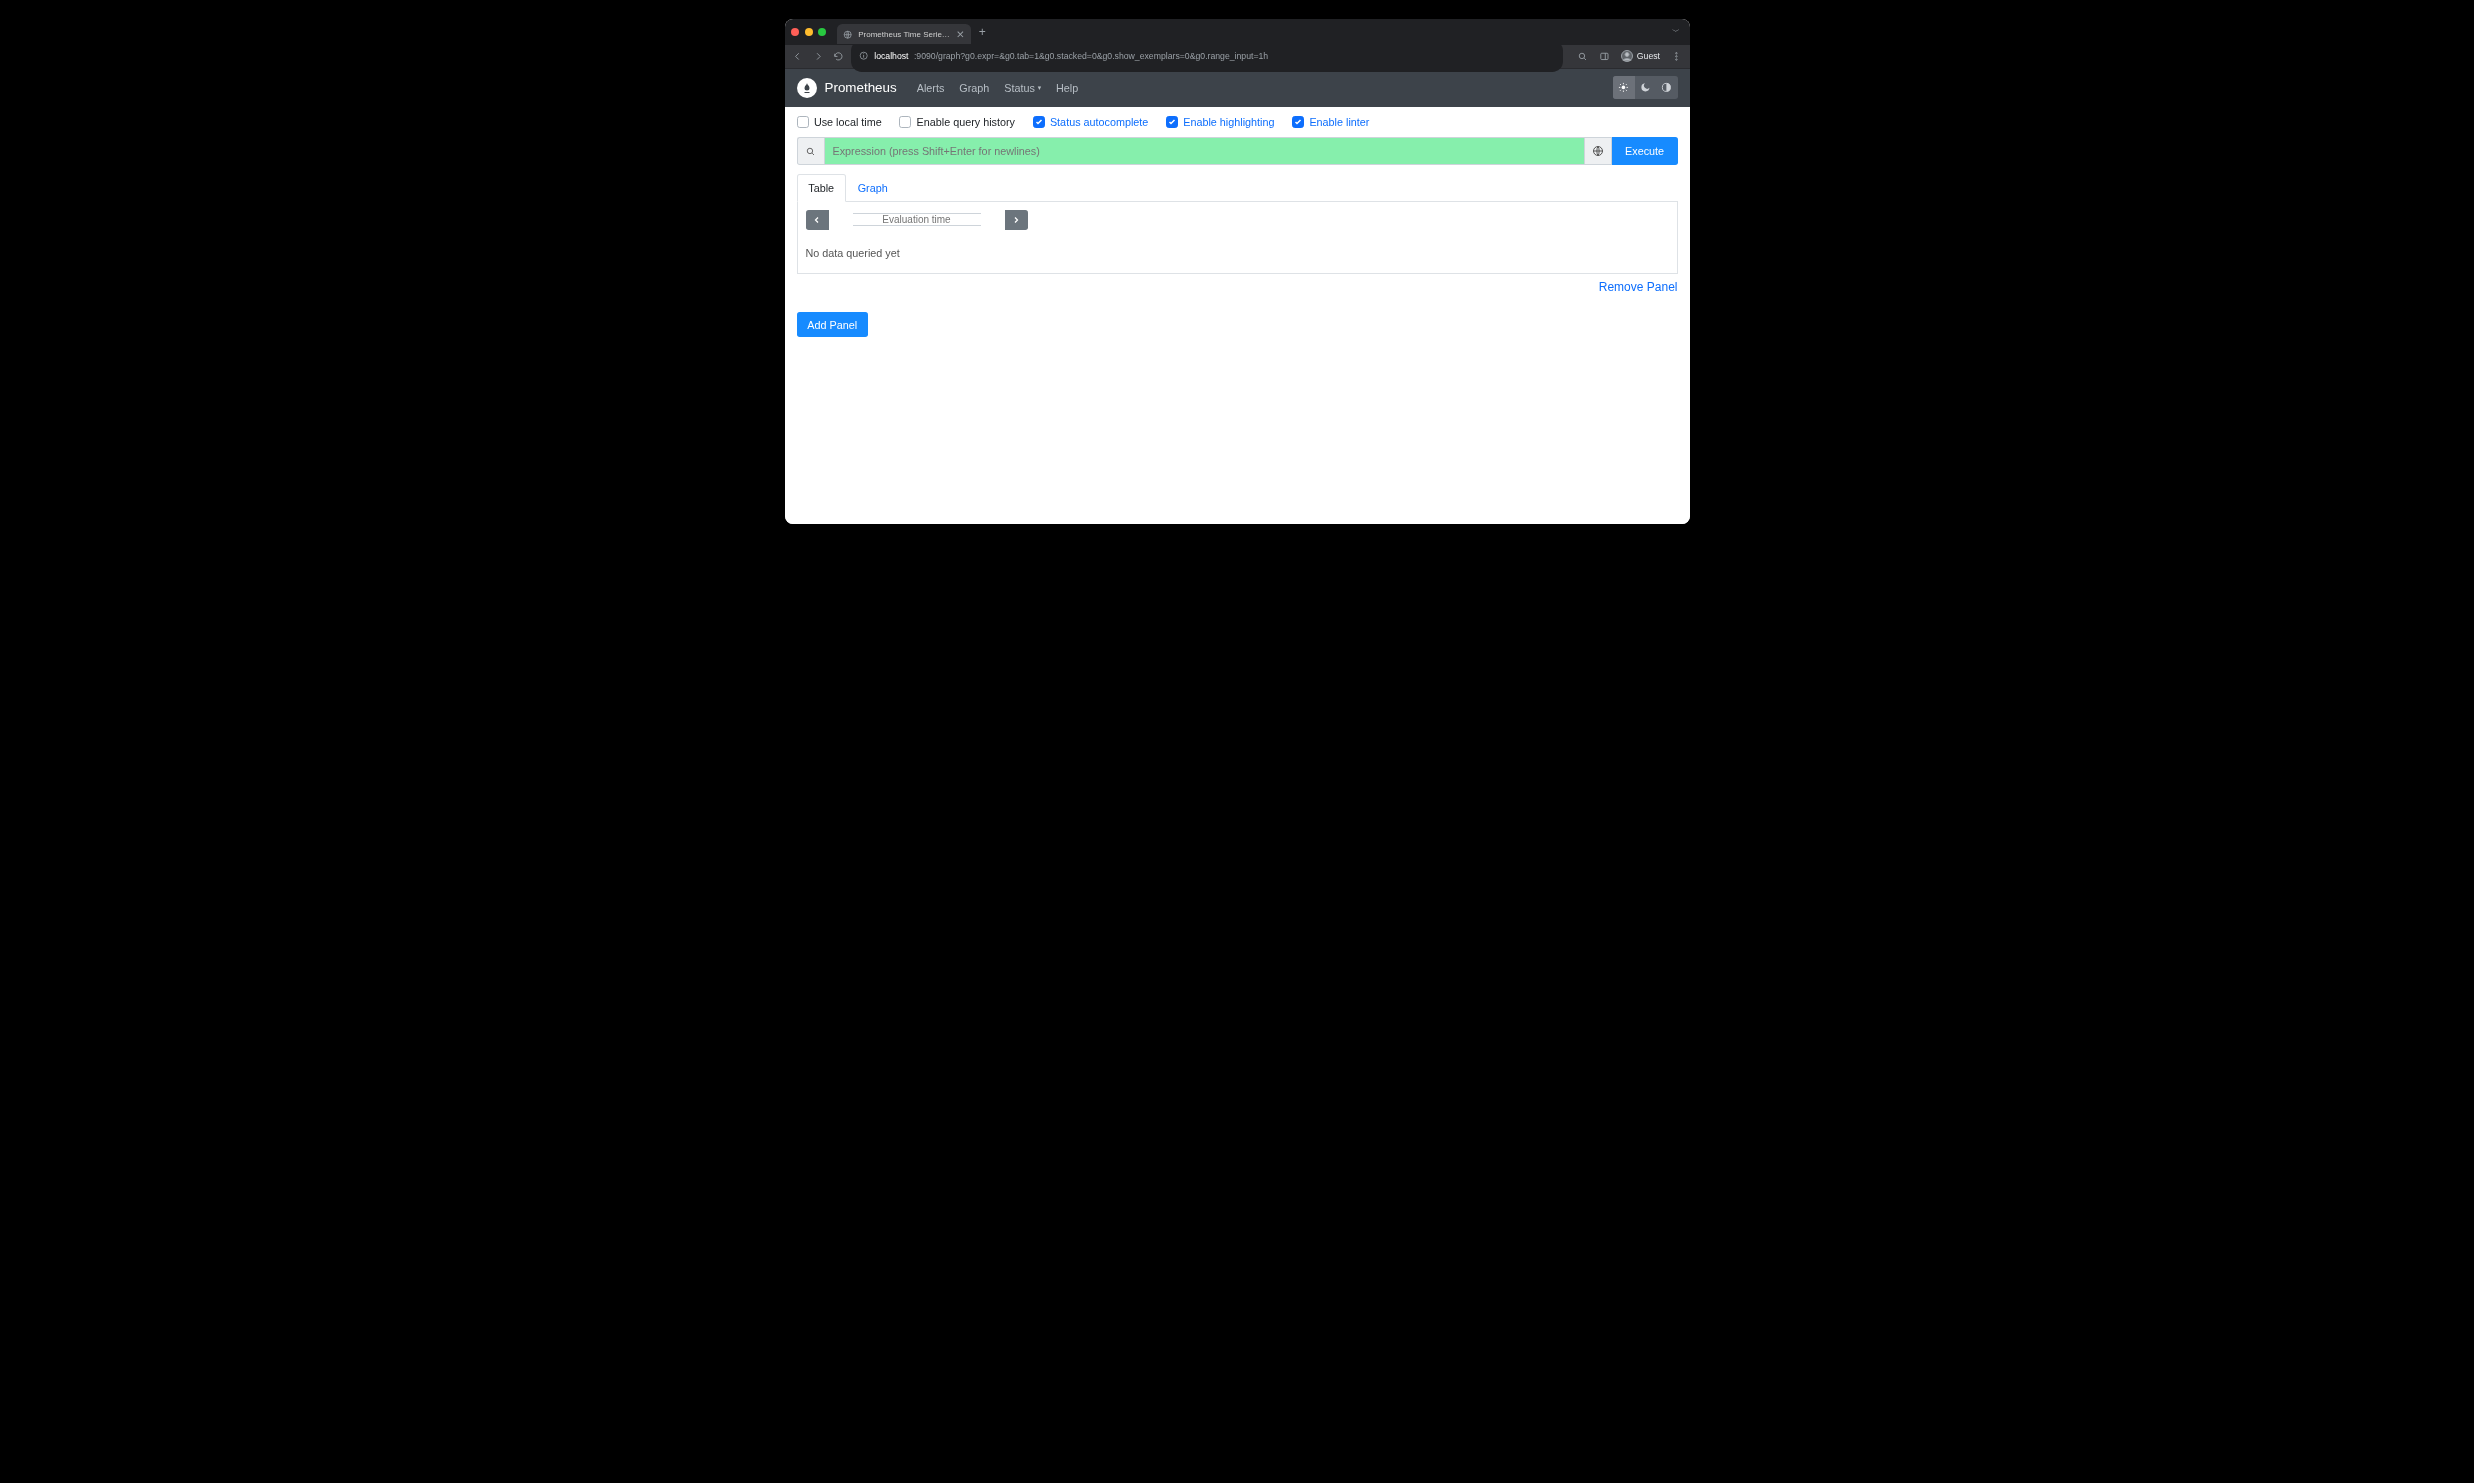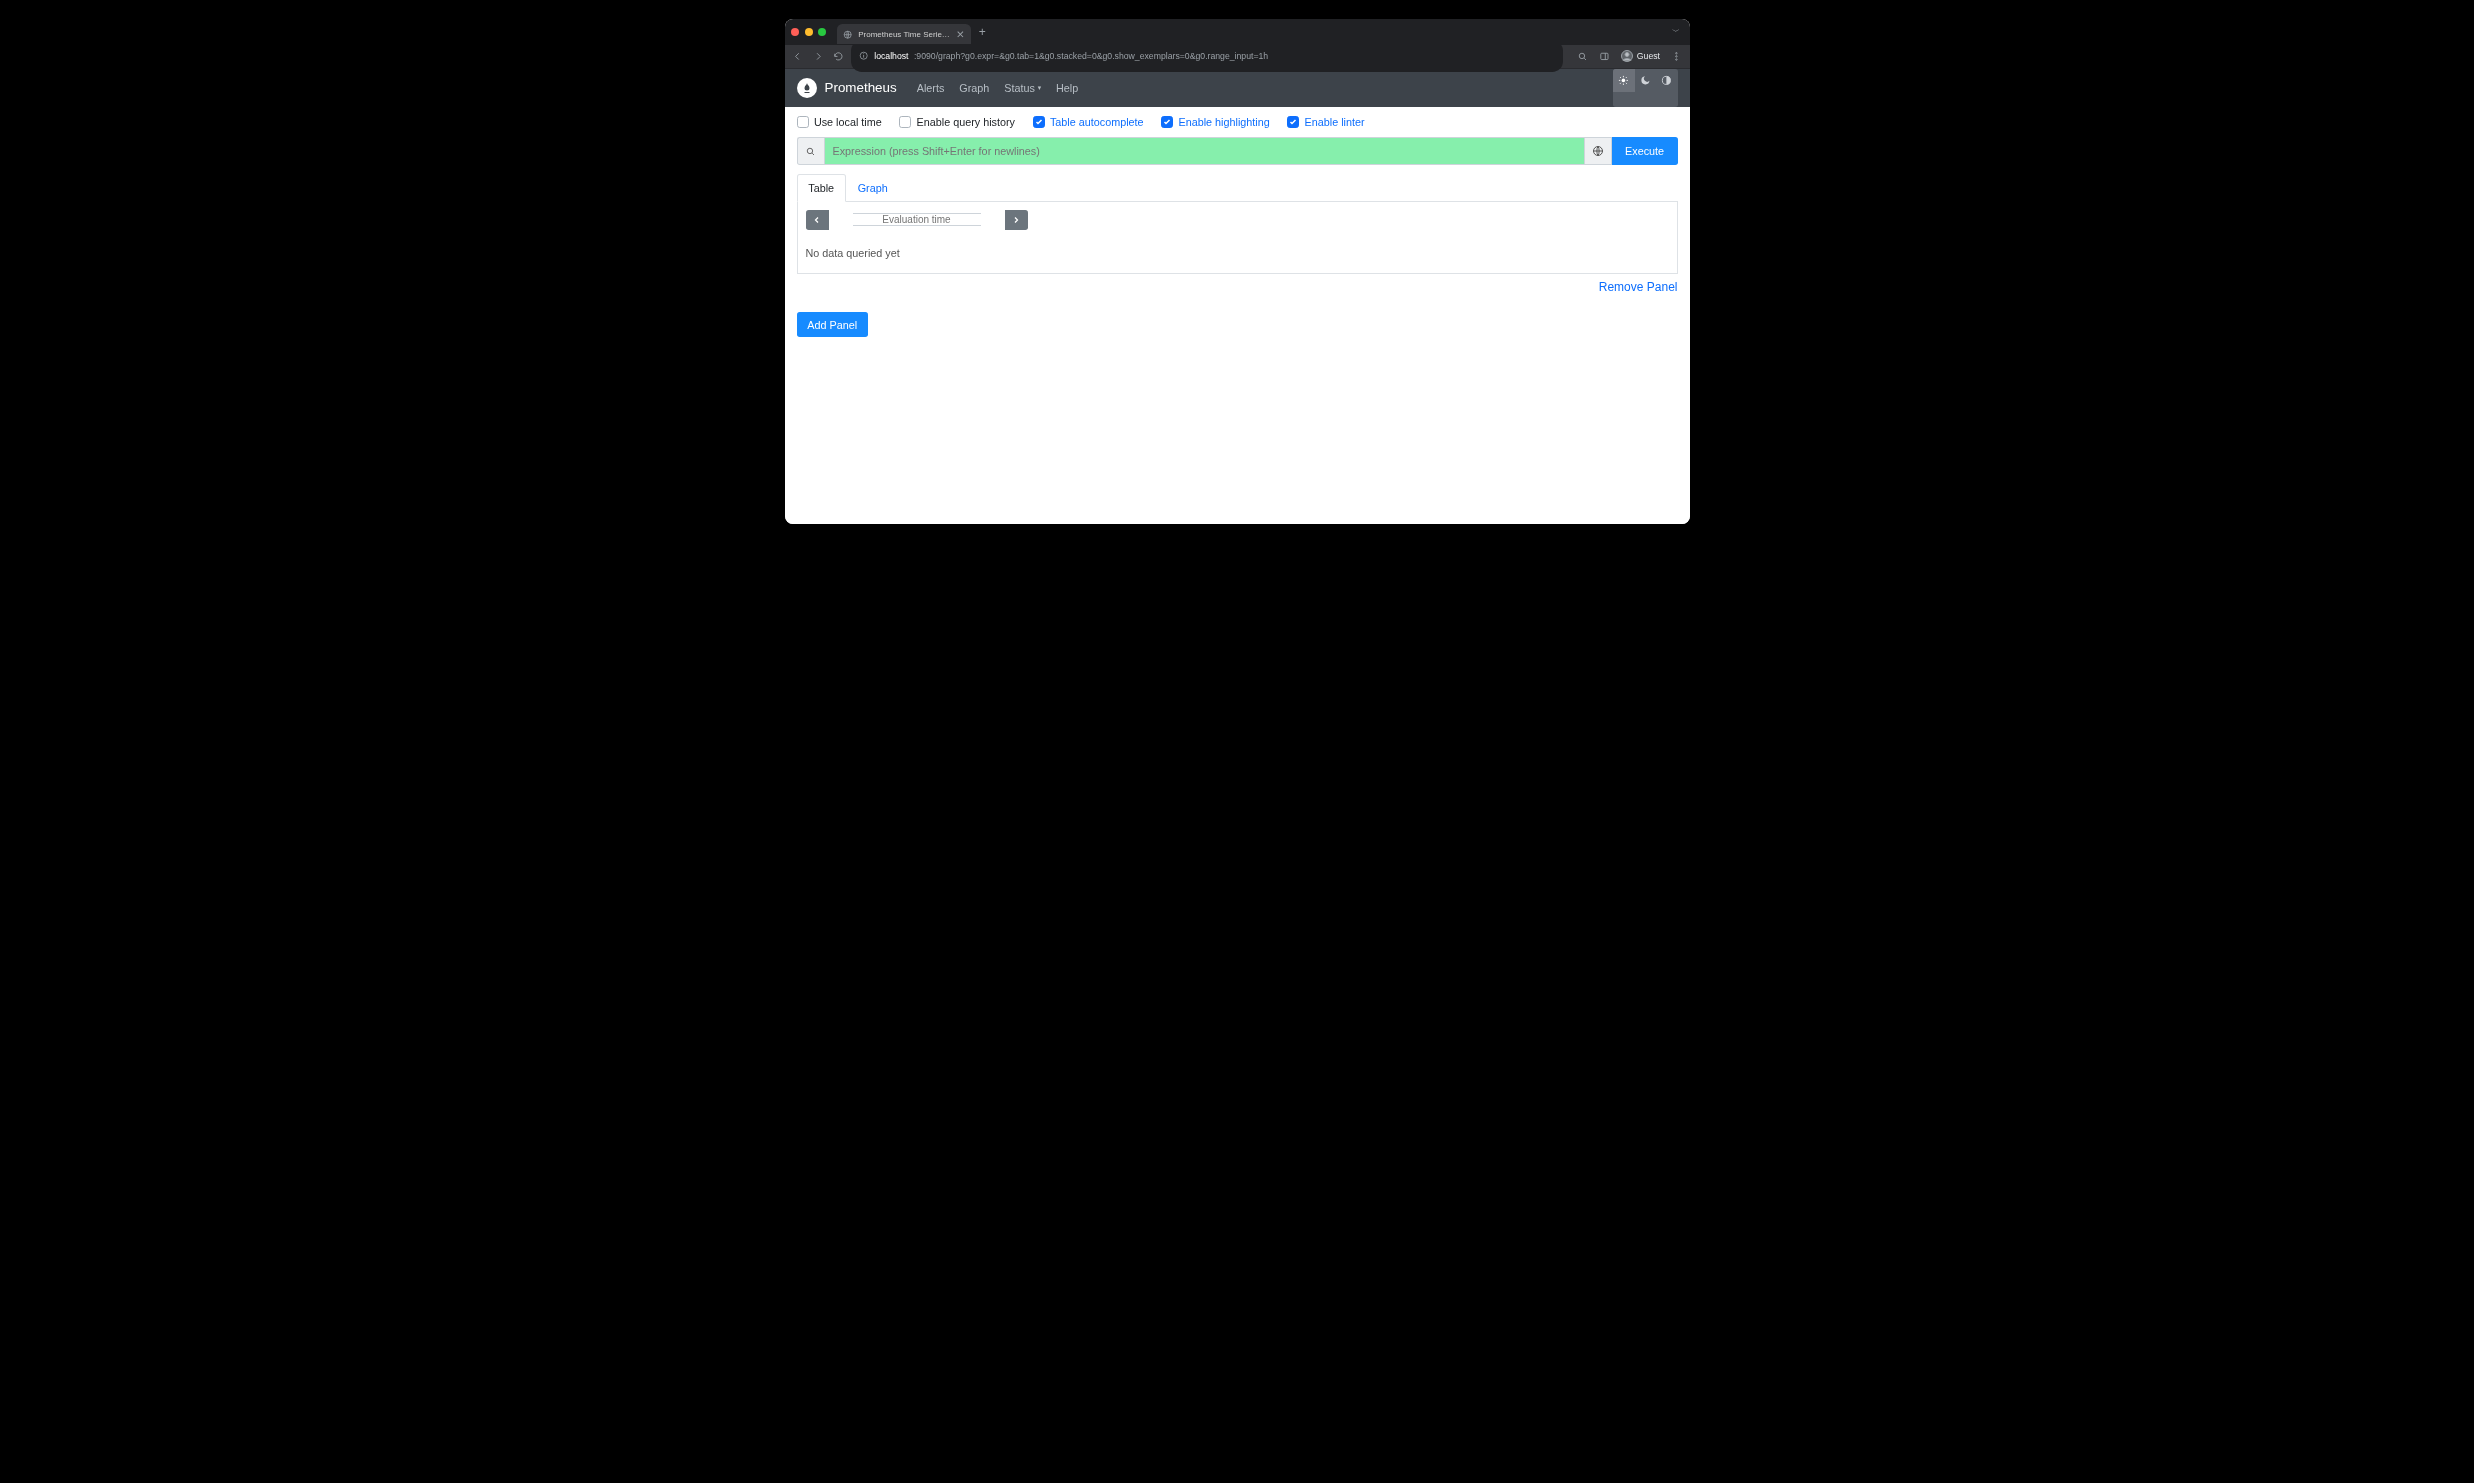--- a/index.html
+++ b/index.html
@@ -91,20 +91,21 @@
   .toolbar-right { display:flex; align-items:center; gap:9.4px; margin-left:5.4px;}
   .toolbar-right svg { stroke:#9aa0a6; }
   .guest-chip { display:flex; align-items:center; gap:4px; color:#e8eaed; font-size:8.7px;}
   .guest-chip .avatar-icon { width:12px; height:12px; fill:#9aa0a6; }
 
   
   .prom-header {
     background: #3d434a;
     height: 38px;
     display: flex;
+    align-items: center;
     padding: 0 12px;
     gap: 16px;
   }
   .prom-brand { display:flex; align-items:center; gap:8px; }
   .prom-logo {
     width: 20px; height: 20px; border-radius: 50%;
     background: #fff;
     display:flex; align-items:center; justify-content:center;
   }
   .prom-logo svg { width:12px; height:12px; fill:#3d434a;}
@@ -377,21 +378,21 @@
       <label class="opt">
         <span class="cbox"></span>
         <span>Enable query history</span>
       </label>
       <label class="opt blue">
         <span class="cbox checked">
             <svg viewBox="0 0 16 16">
               <path d="M3 8l3 3 7-7"></path>
             </svg>
           </span>
-        <span>Table autocomplete</span>
+        <span>Status autocomplete</span>
       </label>
       <label class="opt blue">
         <span class="cbox checked">
             <svg viewBox="0 0 16 16">
               <path d="M3 8l3 3 7-7"></path>
             </svg>
           </span>
         <span>Enable highlighting</span>
       </label>
       <label class="opt blue">

